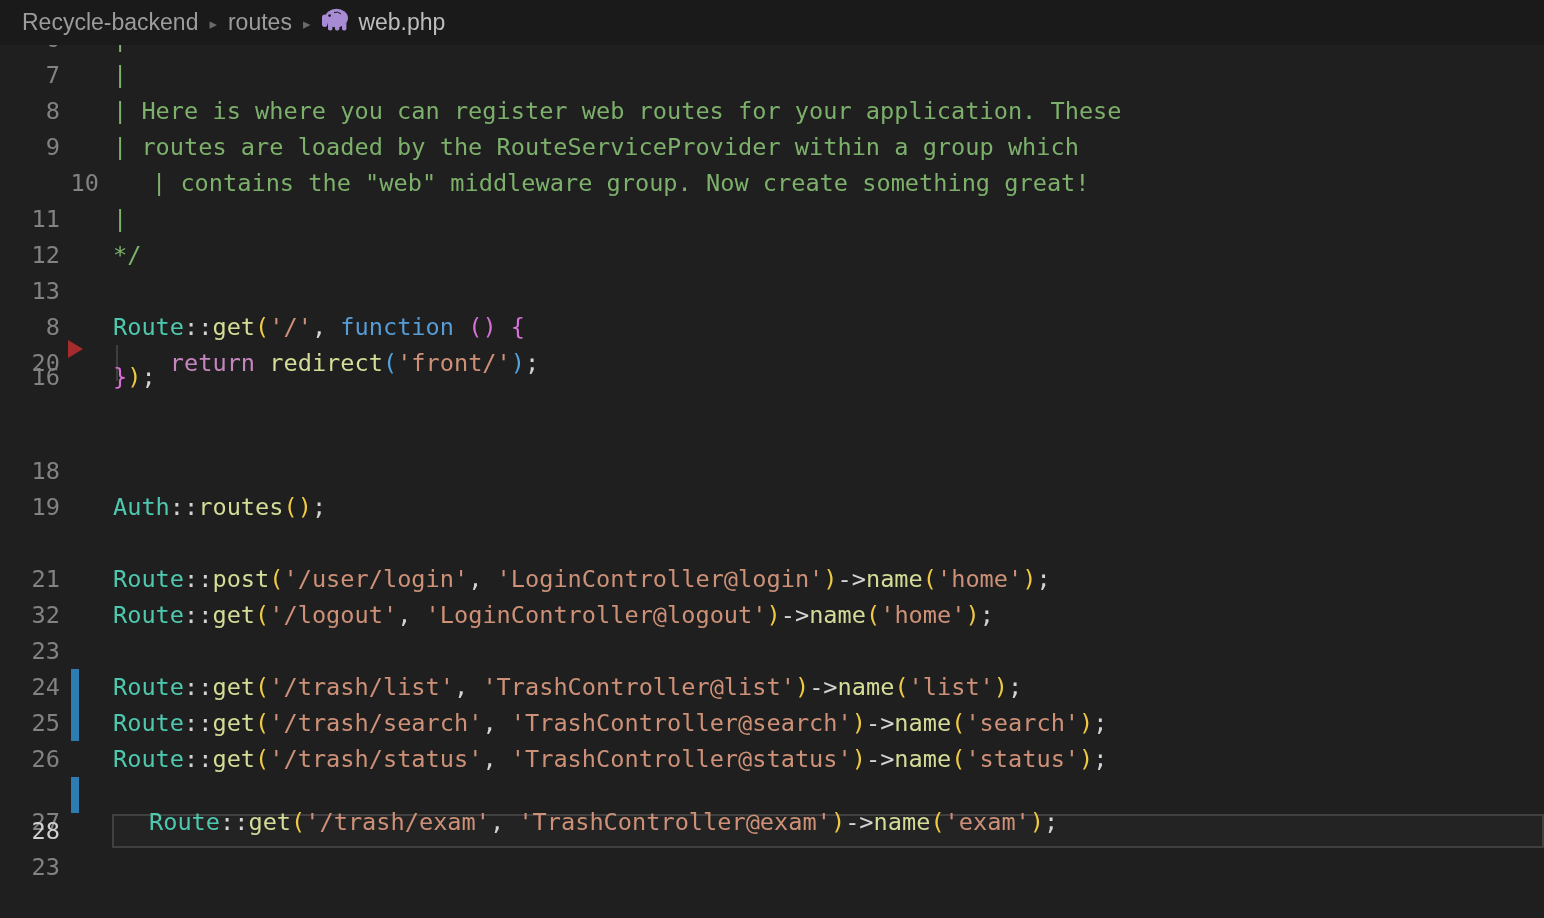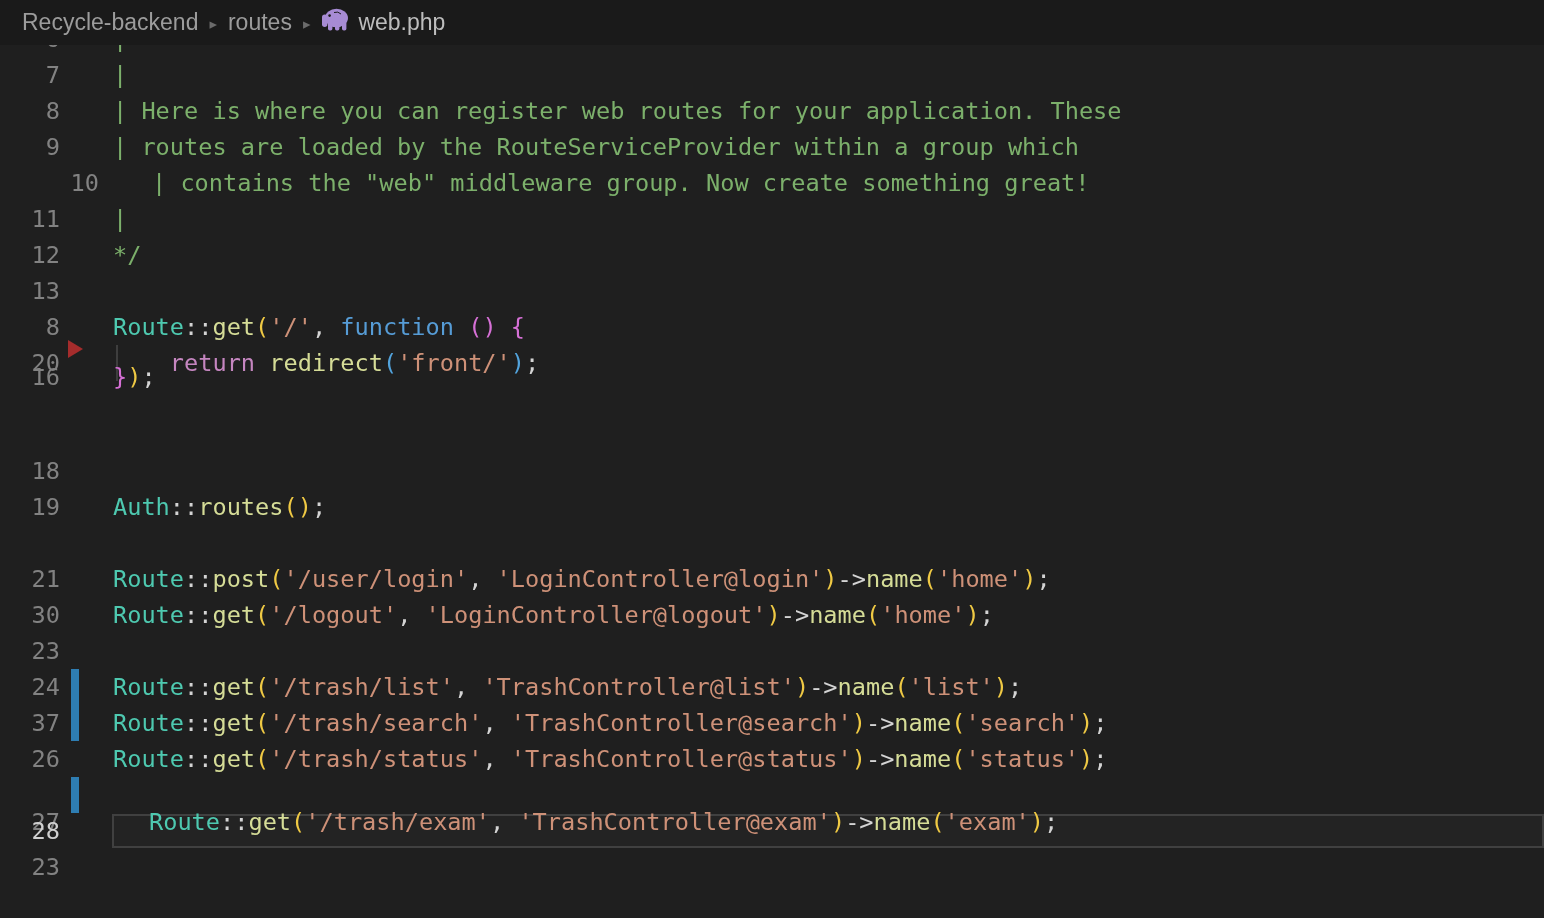--- a/index.html
+++ b/index.html
@@ -118,33 +118,33 @@
     </div>
     <div class="row" style="top: 489px;">
       <div class="ln">19</div>
       <pre class="code"><span style="color: rgb(78, 201, 176);">Auth</span><span style="color: rgb(212, 212, 212);">::</span><span style="color: rgb(213, 220, 151);">routes</span><span style="color: rgb(239, 201, 68);">()</span><span style="color: rgb(212, 212, 212);">;</span></pre>
     </div>
     <div class="row" style="top: 561px;">
       <div class="ln">21</div>
       <pre class="code"><span style="color: rgb(78, 201, 176);">Route</span><span style="color: rgb(212, 212, 212);">::</span><span style="color: rgb(213, 220, 151);">post</span><span style="color: rgb(239, 201, 68);">(</span><span style="color: rgb(206, 145, 120);">'/user/login'</span><span style="color: rgb(212, 212, 212);">, </span><span style="color: rgb(206, 145, 120);">'LoginController@login'</span><span style="color: rgb(239, 201, 68);">)</span><span style="color: rgb(212, 212, 212);">-&gt;</span><span style="color: rgb(213, 220, 151);">name</span><span style="color: rgb(239, 201, 68);">(</span><span style="color: rgb(206, 145, 120);">'home'</span><span style="color: rgb(239, 201, 68);">)</span><span style="color: rgb(212, 212, 212);">;</span></pre>
     </div>
     <div class="row" style="top: 597px;">
-      <div class="ln">30</div>
+      <div class="ln">32</div>
       <pre class="code"><span style="color: rgb(78, 201, 176);">Route</span><span style="color: rgb(212, 212, 212);">::</span><span style="color: rgb(213, 220, 151);">get</span><span style="color: rgb(239, 201, 68);">(</span><span style="color: rgb(206, 145, 120);">'/logout'</span><span style="color: rgb(212, 212, 212);">, </span><span style="color: rgb(206, 145, 120);">'LoginController@logout'</span><span style="color: rgb(239, 201, 68);">)</span><span style="color: rgb(212, 212, 212);">-&gt;</span><span style="color: rgb(213, 220, 151);">name</span><span style="color: rgb(239, 201, 68);">(</span><span style="color: rgb(206, 145, 120);">'home'</span><span style="color: rgb(239, 201, 68);">)</span><span style="color: rgb(212, 212, 212);">;</span></pre>
     </div>
     <div class="row" style="top: 633px;">
       <div class="ln">23</div>
       <pre class="code"></pre>
     </div>
     <div class="row" style="top: 669px;">
       <div class="ln">24</div>
       <pre class="code"><span style="color: rgb(78, 201, 176);">Route</span><span style="color: rgb(212, 212, 212);">::</span><span style="color: rgb(213, 220, 151);">get</span><span style="color: rgb(239, 201, 68);">(</span><span style="color: rgb(206, 145, 120);">'/trash/list'</span><span style="color: rgb(212, 212, 212);">, </span><span style="color: rgb(206, 145, 120);">'TrashController@list'</span><span style="color: rgb(239, 201, 68);">)</span><span style="color: rgb(212, 212, 212);">-&gt;</span><span style="color: rgb(213, 220, 151);">name</span><span style="color: rgb(239, 201, 68);">(</span><span style="color: rgb(206, 145, 120);">'list'</span><span style="color: rgb(239, 201, 68);">)</span><span style="color: rgb(212, 212, 212);">;</span></pre>
     </div>
     <div class="row" style="top: 705px;">
-      <div class="ln">37</div>
+      <div class="ln">25</div>
       <pre class="code"><span style="color: rgb(78, 201, 176);">Route</span><span style="color: rgb(212, 212, 212);">::</span><span style="color: rgb(213, 220, 151);">get</span><span style="color: rgb(239, 201, 68);">(</span><span style="color: rgb(206, 145, 120);">'/trash/search'</span><span style="color: rgb(212, 212, 212);">, </span><span style="color: rgb(206, 145, 120);">'TrashController@search'</span><span style="color: rgb(239, 201, 68);">)</span><span style="color: rgb(212, 212, 212);">-&gt;</span><span style="color: rgb(213, 220, 151);">name</span><span style="color: rgb(239, 201, 68);">(</span><span style="color: rgb(206, 145, 120);">'search'</span><span style="color: rgb(239, 201, 68);">)</span><span style="color: rgb(212, 212, 212);">;</span></pre>
     </div>
     <div class="row" style="top: 741px;">
       <div class="ln">26</div>
       <pre class="code"><span style="color: rgb(78, 201, 176);">Route</span><span style="color: rgb(212, 212, 212);">::</span><span style="color: rgb(213, 220, 151);">get</span><span style="color: rgb(239, 201, 68);">(</span><span style="color: rgb(206, 145, 120);">'/trash/status'</span><span style="color: rgb(212, 212, 212);">, </span><span style="color: rgb(206, 145, 120);">'TrashController@status'</span><span style="color: rgb(239, 201, 68);">)</span><span style="color: rgb(212, 212, 212);">-&gt;</span><span style="color: rgb(213, 220, 151);">name</span><span style="color: rgb(239, 201, 68);">(</span><span style="color: rgb(206, 145, 120);">'status'</span><span style="color: rgb(239, 201, 68);">)</span><span style="color: rgb(212, 212, 212);">;</span></pre>
     </div>
     <div class="row" style="top: 804px; gap: 36px;">
       <div class="ln">27</div>
       <pre class="code"><span style="color: rgb(78, 201, 176);">Route</span><span style="color: rgb(212, 212, 212);">::</span><span style="color: rgb(213, 220, 151);">get</span><span style="color: rgb(239, 201, 68);">(</span><span style="color: rgb(206, 145, 120);">'/trash/exam'</span><span style="color: rgb(212, 212, 212);">, </span><span style="color: rgb(206, 145, 120);">'TrashController@exam'</span><span style="color: rgb(239, 201, 68);">)</span><span style="color: rgb(212, 212, 212);">-&gt;</span><span style="color: rgb(213, 220, 151);">name</span><span style="color: rgb(239, 201, 68);">(</span><span style="color: rgb(206, 145, 120);">'exam'</span><span style="color: rgb(239, 201, 68);">)</span><span style="color: rgb(212, 212, 212);">;</span></pre>
     </div>

